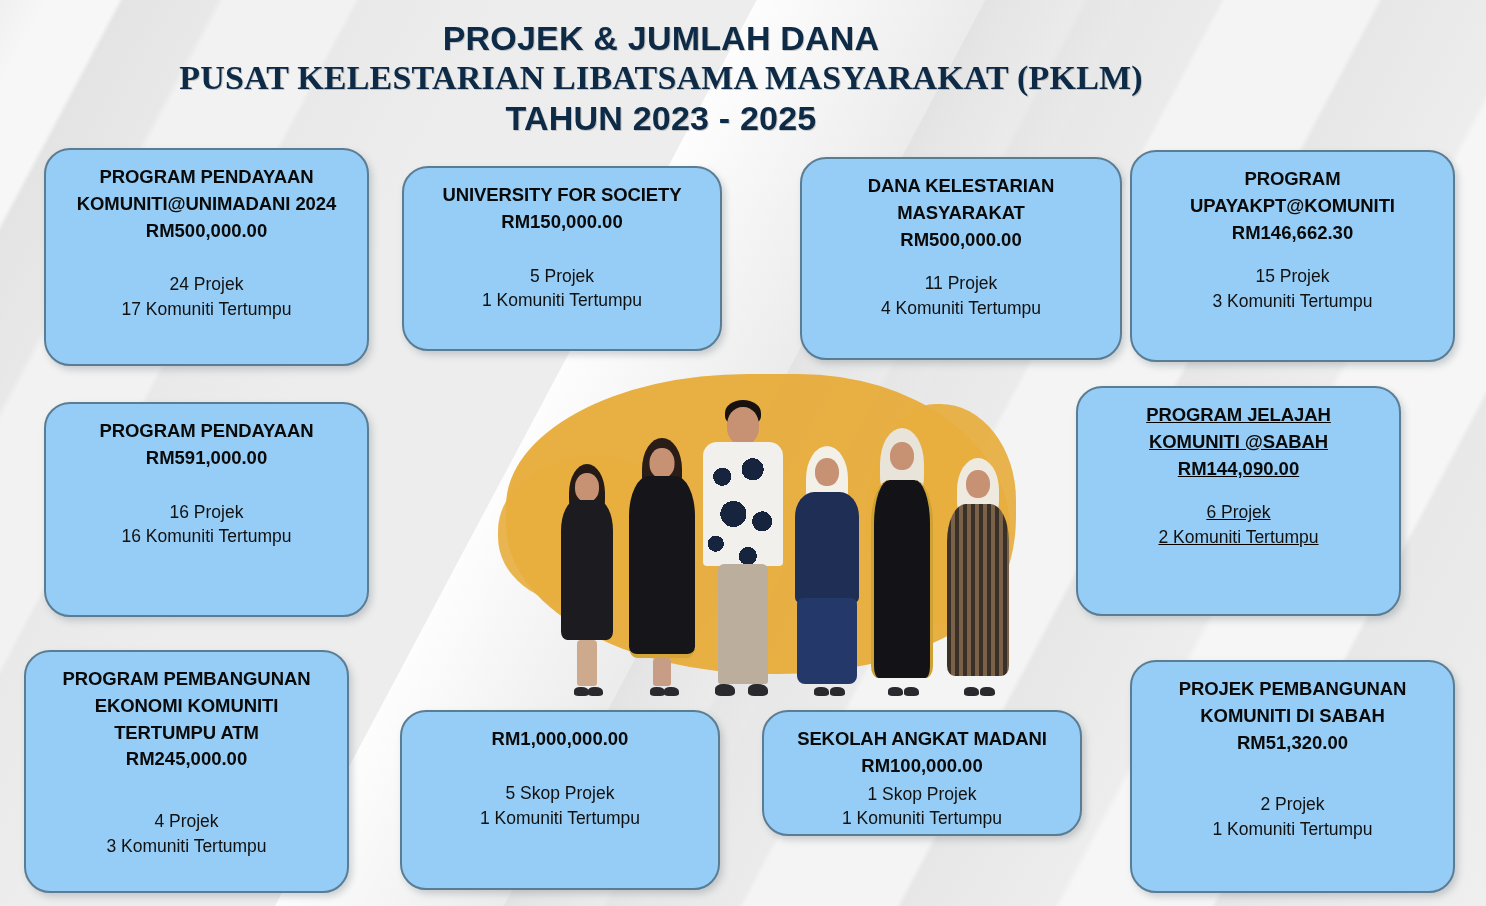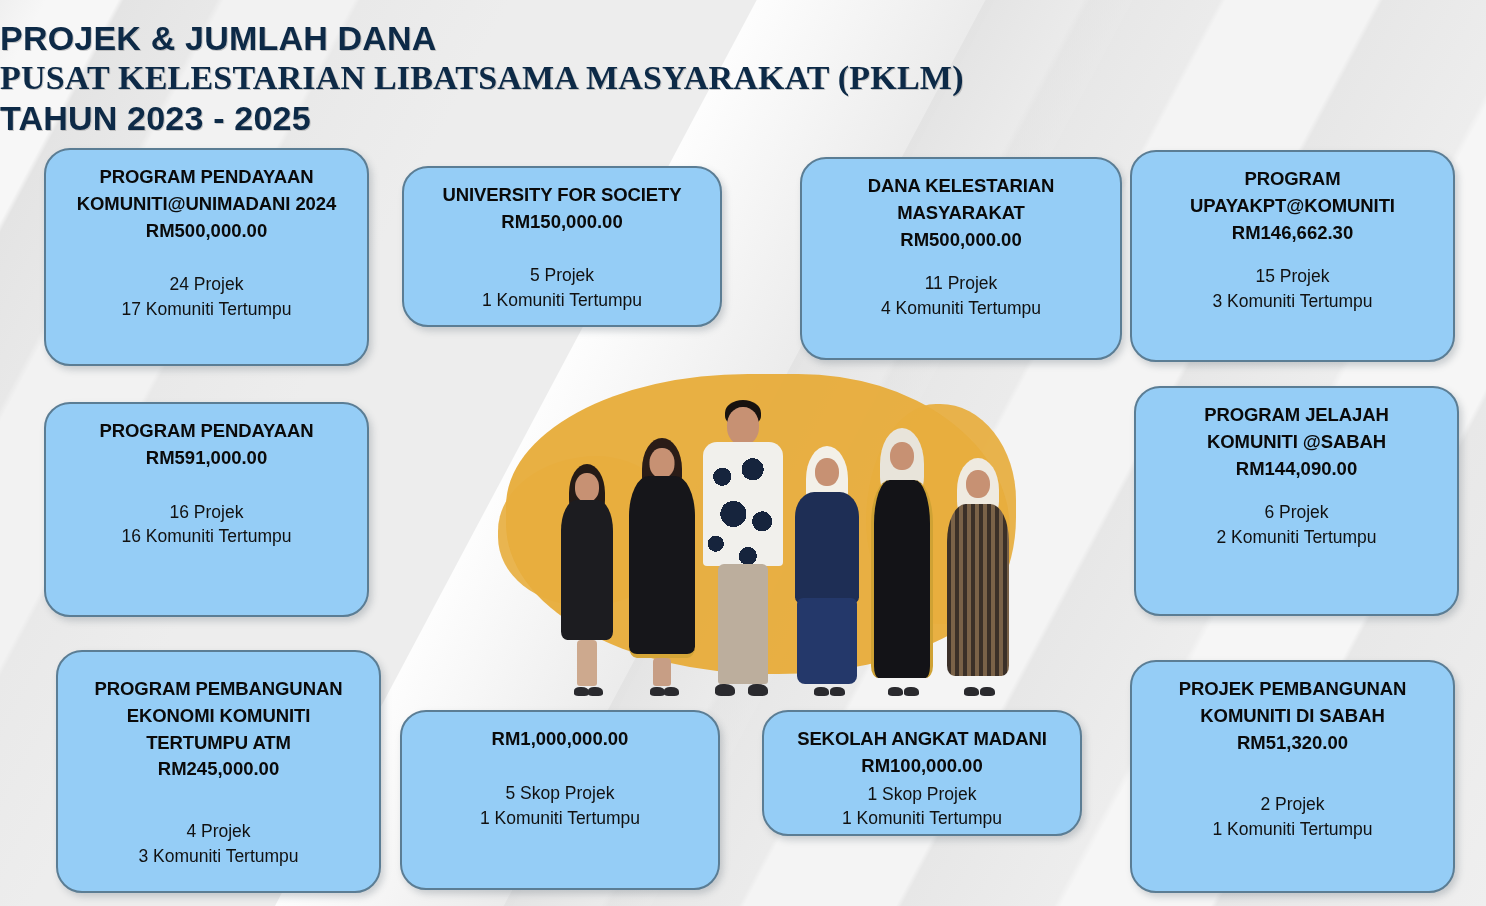--- a/index.html
+++ b/index.html
@@ -35,21 +35,21 @@
     position:absolute;
     transform:rotate(28deg);
     transform-origin:top left;
     pointer-events:none;
   }
 
   
   .title-block {
     position:absolute;
     top:18px; left:0; width:1322px;
-    text-align:left;
+    text-align:center;
     z-index:6;
   }
   .title-line {
     color:#0D2A47;
     font-weight:bold;
     letter-spacing:0.2px;
     line-height:1.18;
     text-shadow:1px 1px 0 rgba(160,160,160,0.55);
   }
   .title-l1 { font-size:34px; }
@@ -237,21 +237,21 @@
 
   <div class="card" style="left:44px; top:148px; width:325px; height:218px;">
     <div class="card-heading">PROGRAM PENDAYAAN</div>
     <div class="card-heading">KOMUNITI@UNIMADANI 2024</div>
     <div class="card-amount">RM500,000.00</div>
     <div class="spacer"></div>
     <div class="card-stats">24 Projek</div>
     <div class="card-stats">17 Komuniti Tertumpu</div>
   </div>
 
-  <div class="card" style="left:402px; top:166px; width:320px; height:161px;">
+  <div class="card" style="left:402px; top:166px; width:320px; height:185px;">
     <div class="card-heading">UNIVERSITY FOR SOCIETY</div>
     <div class="card-amount">RM150,000.00</div>
     <div class="spacer"></div>
     <div class="card-stats">5 Projek</div>
     <div class="card-stats">1 Komuniti Tertumpu</div>
   </div>
 
   <div class="card" style="left:760px; top:157px; width:322px; height:203px;margin-left:40px;">
     <div class="card-heading">DANA KELESTARIAN</div>
     <div class="card-heading">MASYARAKAT</div>
@@ -271,30 +271,30 @@
   </div>
 
   <div class="card" style="left:44px; top:402px; width:325px; height:215px;">
     <div class="card-heading">PROGRAM PENDAYAAN</div>
     <div class="card-amount">RM591,000.00</div>
     <div class="spacer"></div>
     <div class="card-stats">16 Projek</div>
     <div class="card-stats">16 Komuniti Tertumpu</div>
   </div>
 
-  <div class="card" style="left:1134px; top:386px; width:325px; height:230px;">
+  <div class="card" style="left:1076px; top:386px; width:325px; height:230px;text-decoration:underline;">
     <div class="card-heading">PROGRAM JELAJAH</div>
     <div class="card-heading">KOMUNITI @SABAH</div>
     <div class="card-amount">RM144,090.00</div>
     <div class="spacer sm"></div>
     <div class="card-stats">6 Projek</div>
     <div class="card-stats">2 Komuniti Tertumpu</div>
   </div>
 
-  <div class="card" style="left:56px; top:650px; width:325px; height:243px;justify-content:center;">
+  <div class="card" style="left:24px; top:650px; width:325px; height:243px;">
     <div class="card-heading">PROGRAM PEMBANGUNAN</div>
     <div class="card-heading">EKONOMI KOMUNITI</div>
     <div class="card-heading">TERTUMPU ATM</div>
     <div class="card-amount">RM245,000.00</div>
     <div class="spacer lg"></div>
     <div class="card-stats">4 Projek</div>
     <div class="card-stats">3 Komuniti Tertumpu</div>
   </div>
 
   <div class="card" style="left:400px; top:710px; width:320px; height:180px;">

